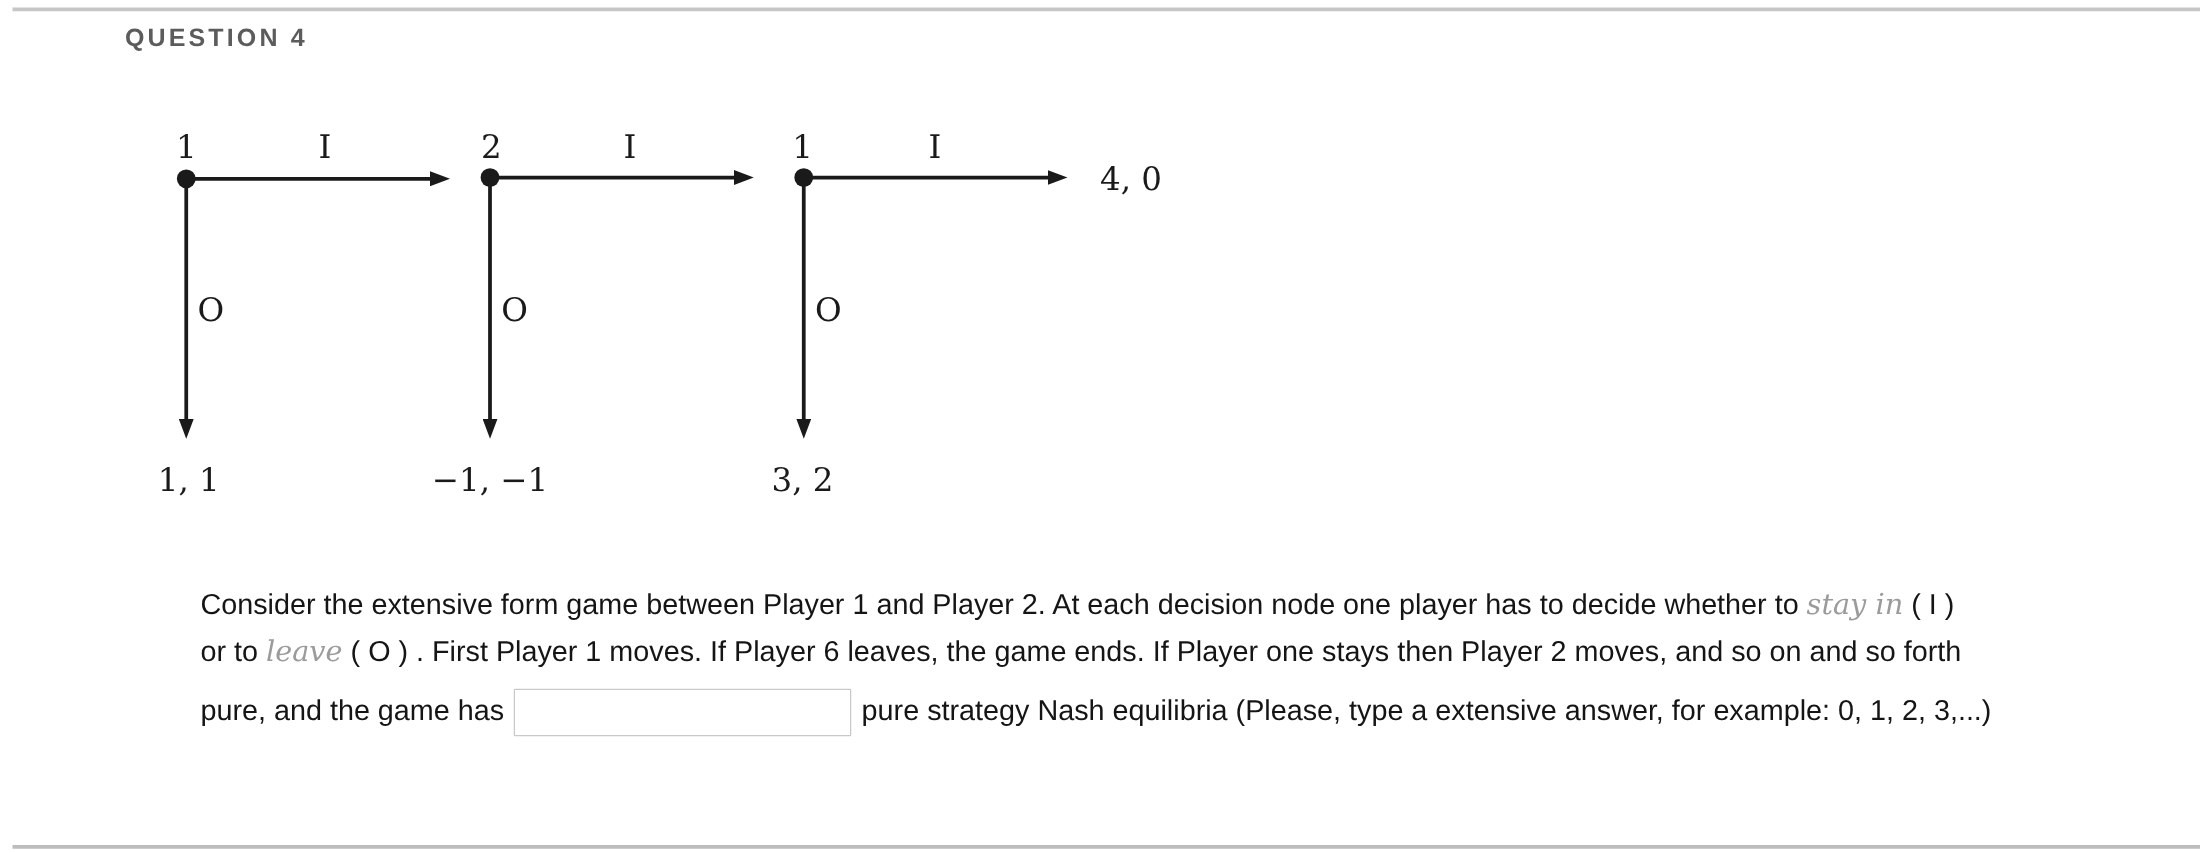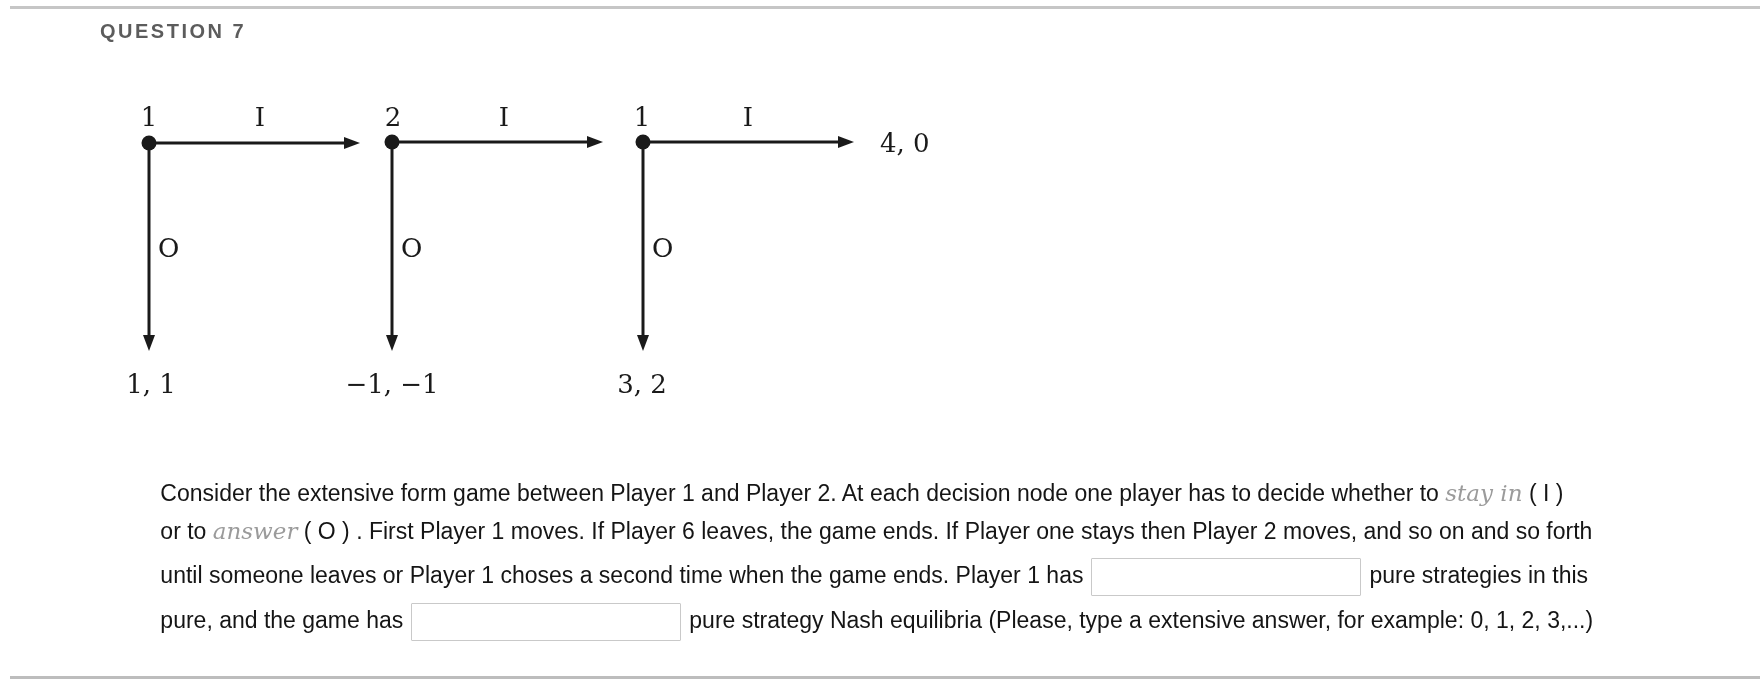--- a/index.html
+++ b/index.html
@@ -18,21 +18,21 @@
     font-size:20px; font-weight:700; letter-spacing:2.5px;
     color:#5c5c5c;
   }
 
   .tree-svg { position:absolute; left:0; top:0; pointer-events:none; }
   .tree-svg text {
     font-family:"DejaVu Serif", serif;
     font-size:26px; fill:#1a1a1a;
   }
 
-  .q-body { position:absolute; left:122px; top:436px; width:1620px; font-size:23px; }
+  .q-body { position:absolute; left:122px; top:426px; width:1620px; font-size:23px; }
   .qline { white-space:pre; }
   .qline.l1 { line-height:38px; height:38px; }
   .qline.l2 { line-height:38px; height:38px; }
   .qline.l3 { line-height:42px; height:42px; }
   .qline.l4 { line-height:44px; height:44px; }
   .em {
     font-family:"DejaVu Serif", serif;
     font-style:italic; color:#9b9b9b;
   }
   .answer-input {
@@ -44,21 +44,21 @@
     font-size:20px; padding:0 8px; color:#151515; outline:none;
   }
 </style>
 </head>
 <body>
 
 <div class="screen">
 
   <div class="hairline top"></div>
 
-  <div class="q-heading">QUESTION 7</div>
+  <div class="q-heading">QUESTION 4</div>
 
   <svg class="tree-svg" width="1000" height="410" viewBox="0 0 1000 410">
     <defs>
       <marker id="arrow" markerUnits="userSpaceOnUse" markerWidth="16" markerHeight="12" refX="3" refY="6" orient="auto">
         <path d="M0,0 L16,6 L0,12 Z" fill="#1a1a1a"></path>
       </marker>
     </defs>
 
     <circle cx="149" cy="143" r="7.5" fill="#1a1a1a"></circle>
     <line x1="149" y1="143" x2="347" y2="143" stroke="#1a1a1a" stroke-width="3" marker-end="url(#arrow)"></line>
@@ -87,26 +87,23 @@
     <text x="880" y="152">4, 0</text>
   </svg>
 
   <div class="q-body">
 
     <div class="qline l1">
       <span>Consider the extensive form game between Player 1 and Player 2. At each decision node one player has to decide whether to </span><span class="em">stay in</span><span> ( I )</span>
     </div>
 
     <div class="qline l2">
-      <span>or to </span><span class="em">answer</span><span> ( O ) . First Player 1 moves. If Player 6 leaves, the game ends. If Player one stays then Player 2 moves, and so on and so forth</span>
+      <span>or to </span><span class="em">leave</span><span> ( O ) . First Player 1 moves. If Player 6 leaves, the game ends. If Player one stays then Player 2 moves, and so on and so forth</span>
     </div>
 
-    <div class="qline l3">
-      <span>until someone leaves or Player 1 choses a second time when the game ends. Player 1 has</span><input class="answer-input" type="text" value="" style=""><span>pure strategies in this</span>
-    </div>
 
     <div class="qline l4">
       <span>pure, and the game has</span><input class="answer-input" type="text" value="" style=""><span>pure strategy Nash equilibria (Please, type a extensive answer, for example: 0, 1, 2, 3,...)</span>
     </div>
 
   </div>
 
   <div class="hairline bottom"></div>
 
 </div>

